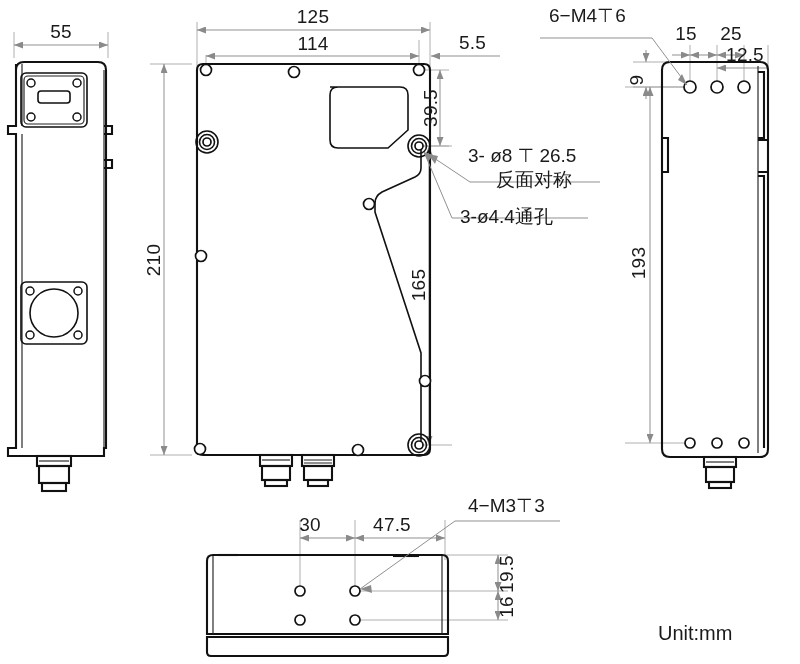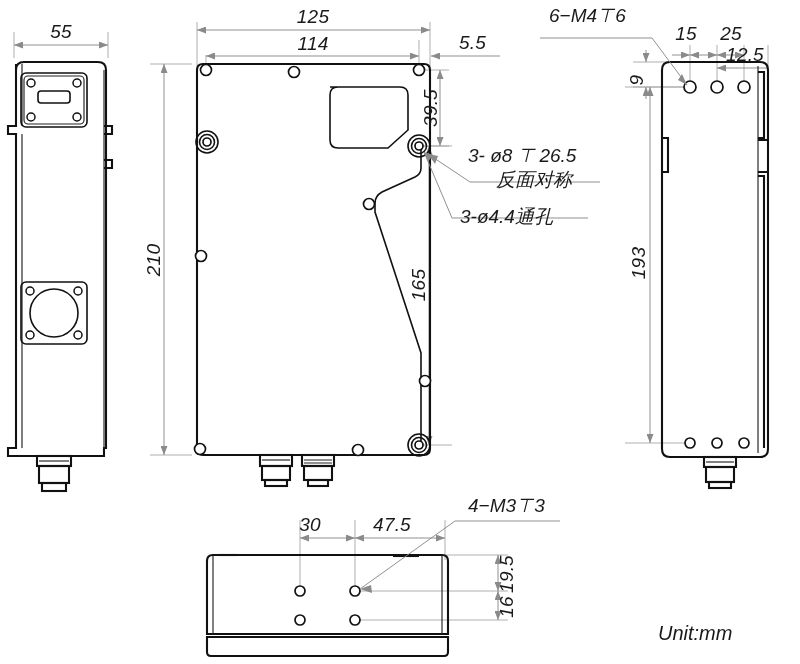--- a/index.html
+++ b/index.html
@@ -13,21 +13,20 @@
     position: relative;
     font-family: "Liberation Sans", sans-serif;
     overflow: hidden;
   }
   #drawing-root {
     position: absolute;
     left: 0;
     top: 0;
     width: 740px;
     height: 664px;
-    font-style: italic;
   }
   svg#cad {
     display: block;
     width: 800px;
     height: 664px;
   }
   .part-outline {
     fill: none;
     stroke: #111111;
     stroke-width: 2.1;

